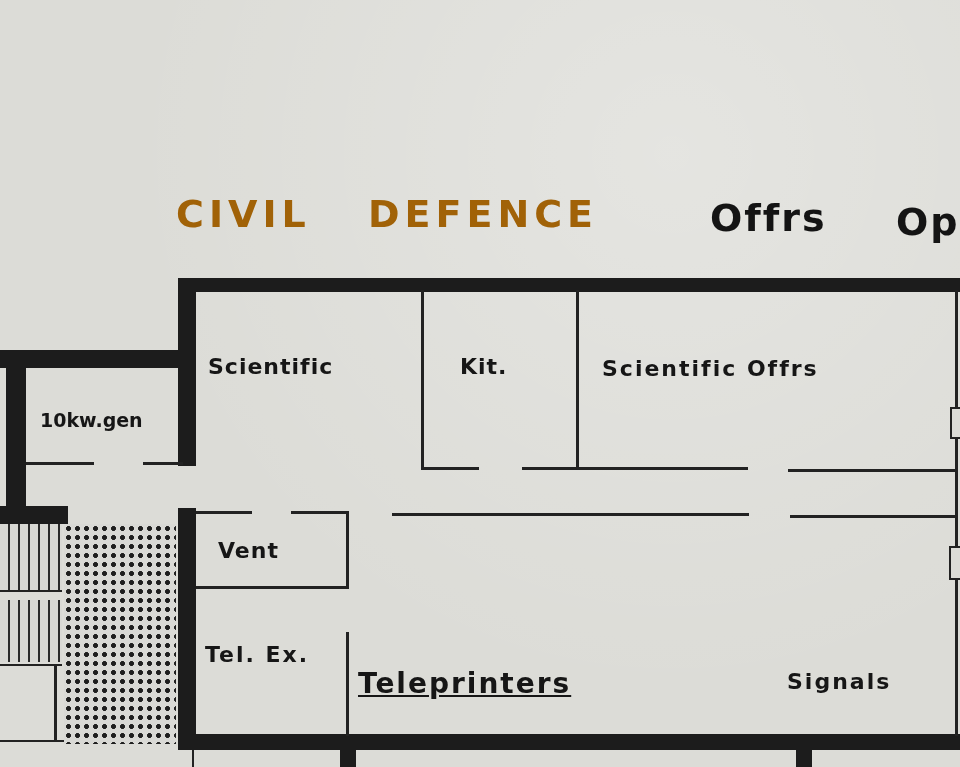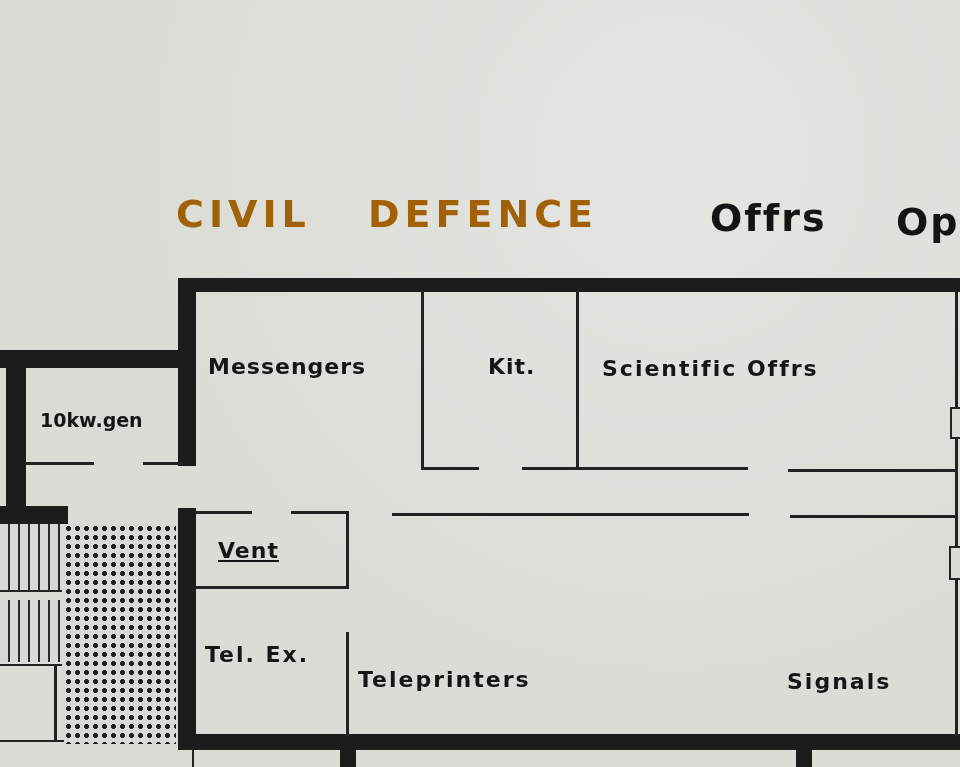--- a/index.html
+++ b/index.html
@@ -77,19 +77,19 @@
   <div class="thin" style="left:790px; top:515px; width:168px; height:3px;"></div>
 
   <div class="thin" style="left:346px; top:632px; width:3px; height:104px;"></div>
 
   <div class="wall" style="left:340px; top:748px; width:16px; height:19px;"></div>
   <div class="wall" style="left:796px; top:748px; width:16px; height:19px;"></div>
   <div class="thin" style="left:192px; top:750px; width:2px; height:17px;"></div>
 </div>
 
 <span class="label" style="left:40px; top:409px; font-size:19px; letter-spacing:0px;">10kw.gen</span>
-<span class="label" style="left:208px; top:354px; font-size:22px;">Messengers</span>
-<span class="label" style="left:488px; top:354px; font-size:22px;">Kit.</span>
+<span class="label" style="left:208px; top:354px; font-size:22px;">Scientific</span>
+<span class="label" style="left:460px; top:354px; font-size:22px;">Kit.</span>
 <span class="label" style="left:602px; top:356px; font-size:22px; letter-spacing:2px;text-align:right;">Scientific Offrs</span>
-<span class="label" style="left:218px; top:538px; font-size:22px;text-decoration:underline;">Vent</span>
+<span class="label" style="left:218px; top:538px; font-size:22px;">Vent</span>
 <span class="label" style="left:205px; top:642px; font-size:22px; letter-spacing:2px;">Tel. Ex.</span>
-<span class="label" style="left:358px; top:667px; font-size:22px; letter-spacing:2px;">Teleprinters</span>
+<span class="label" style="left:358px; top:667px; font-size:28px; letter-spacing:2px;text-decoration:underline;">Teleprinters</span>
 <span class="label" style="left:740px; top:669px; font-size:22px; letter-spacing:2px;margin-left:47px;">Signals</span>
 
 </body></html>

